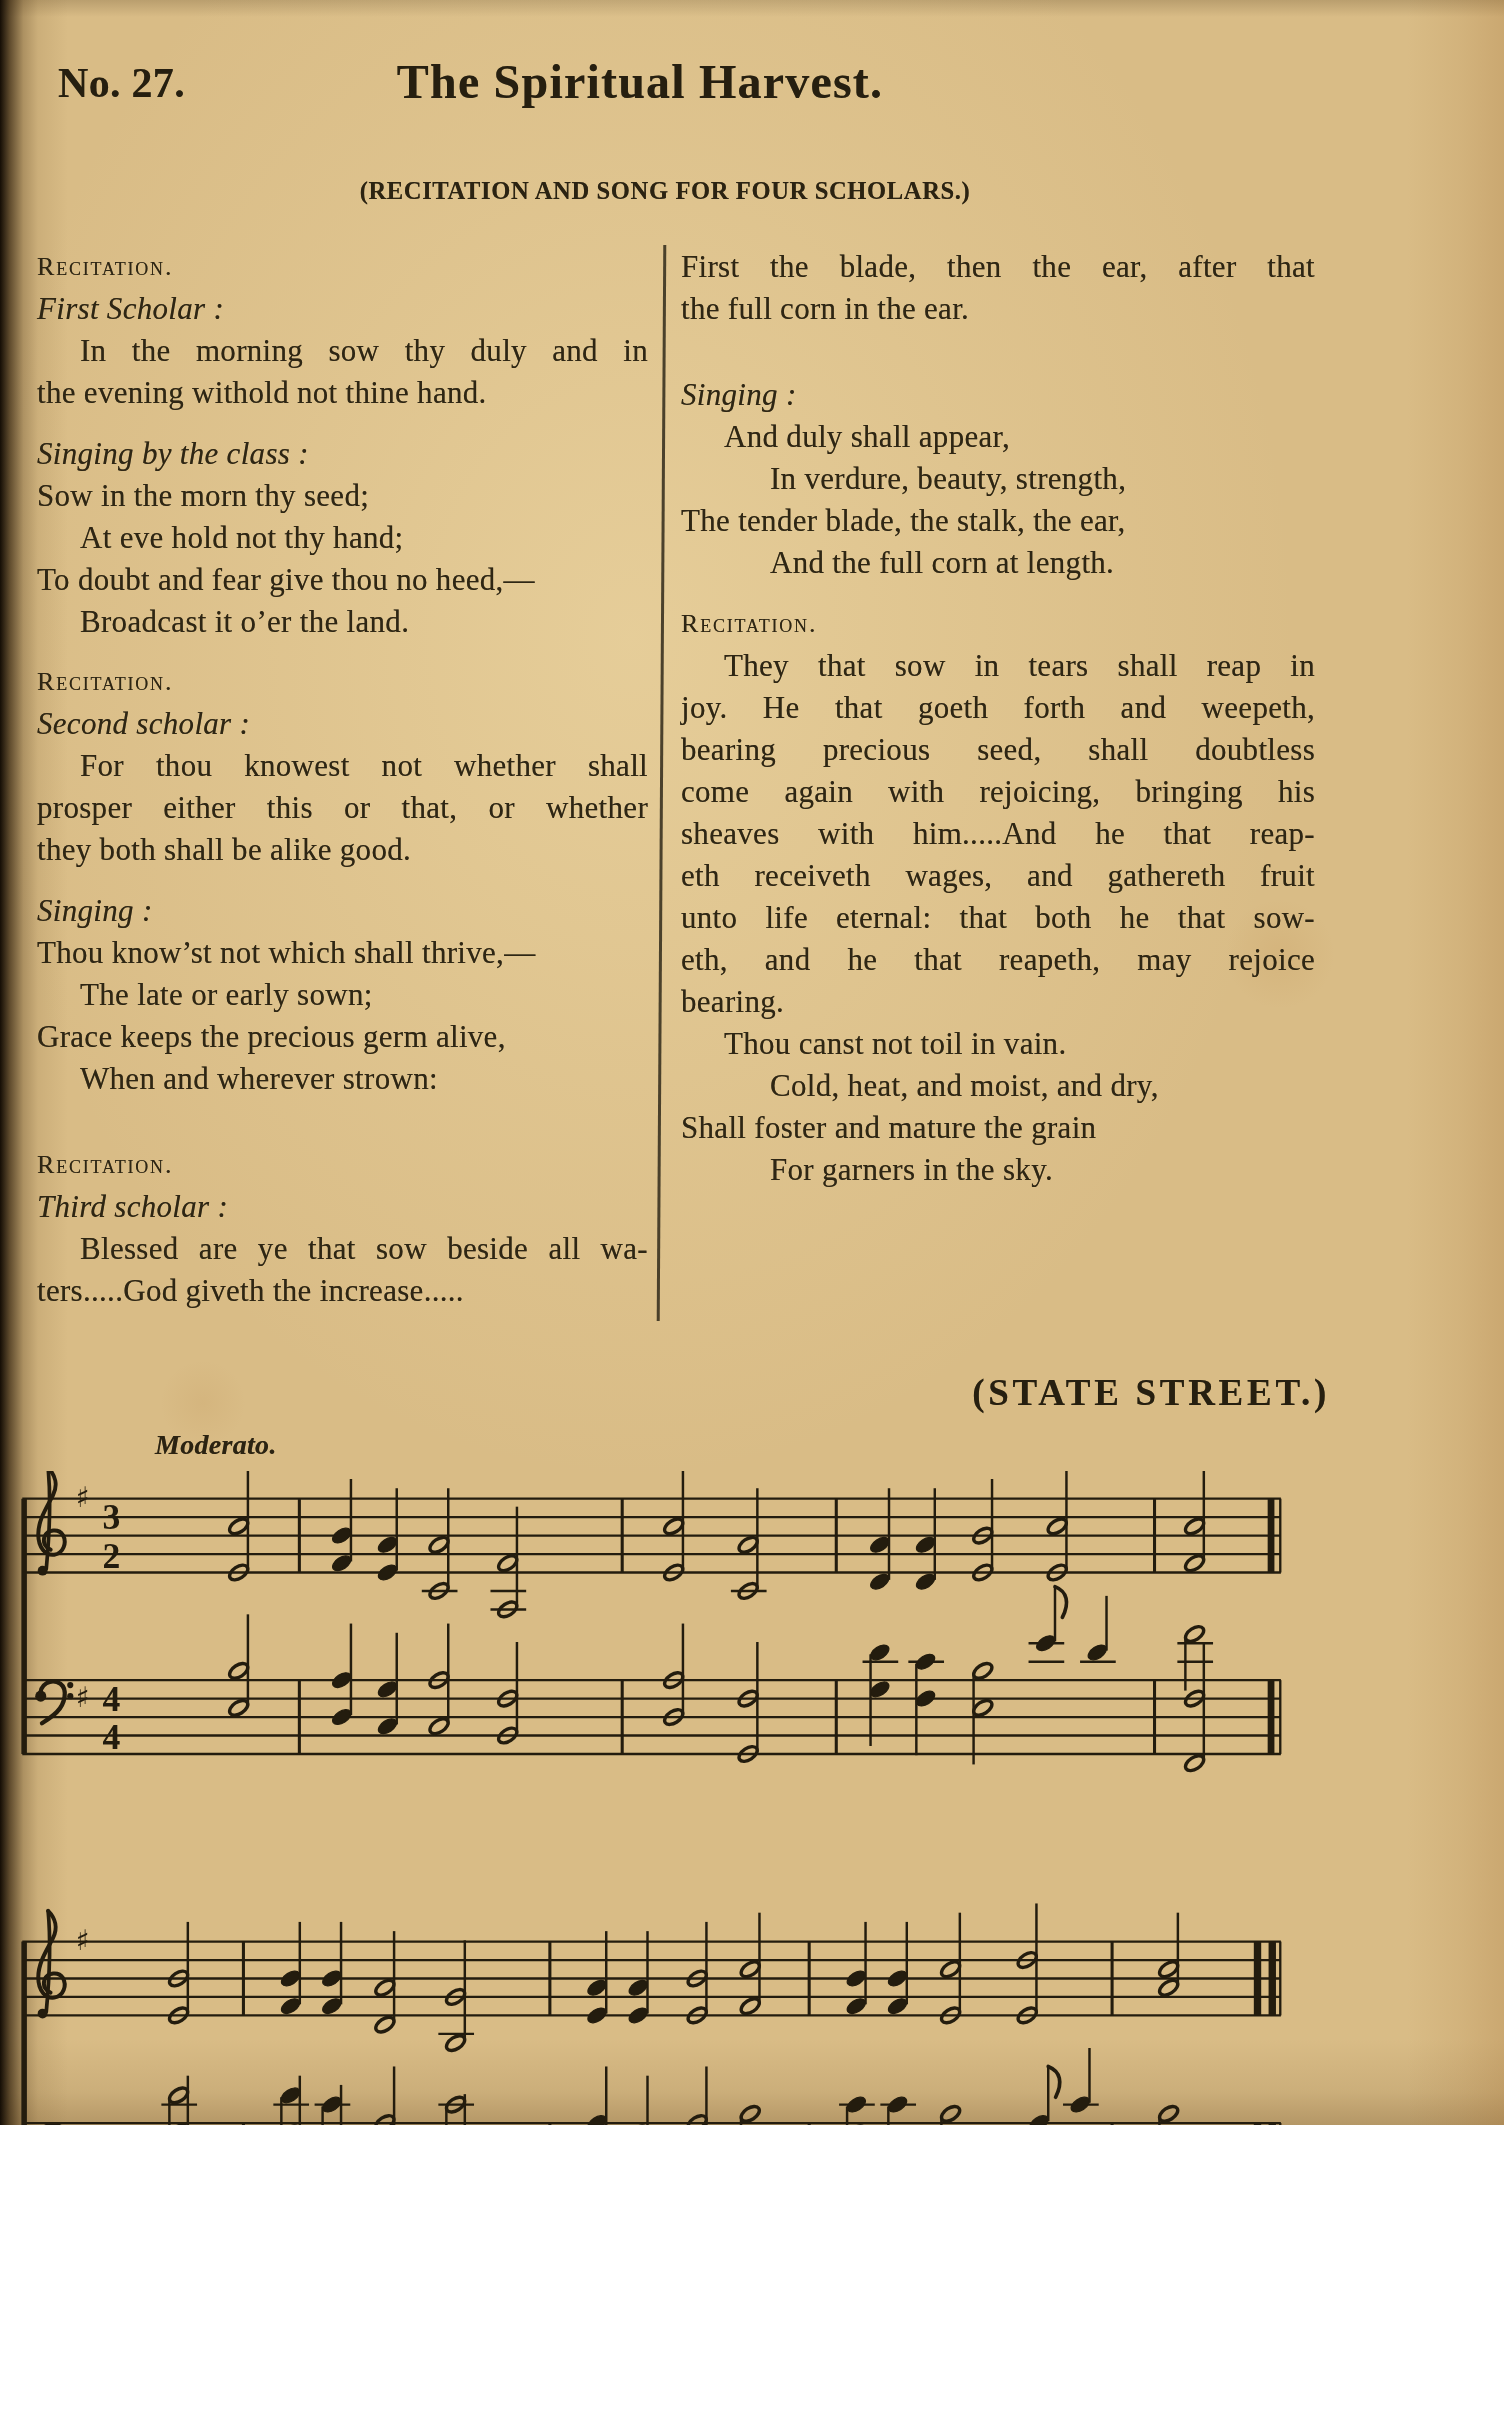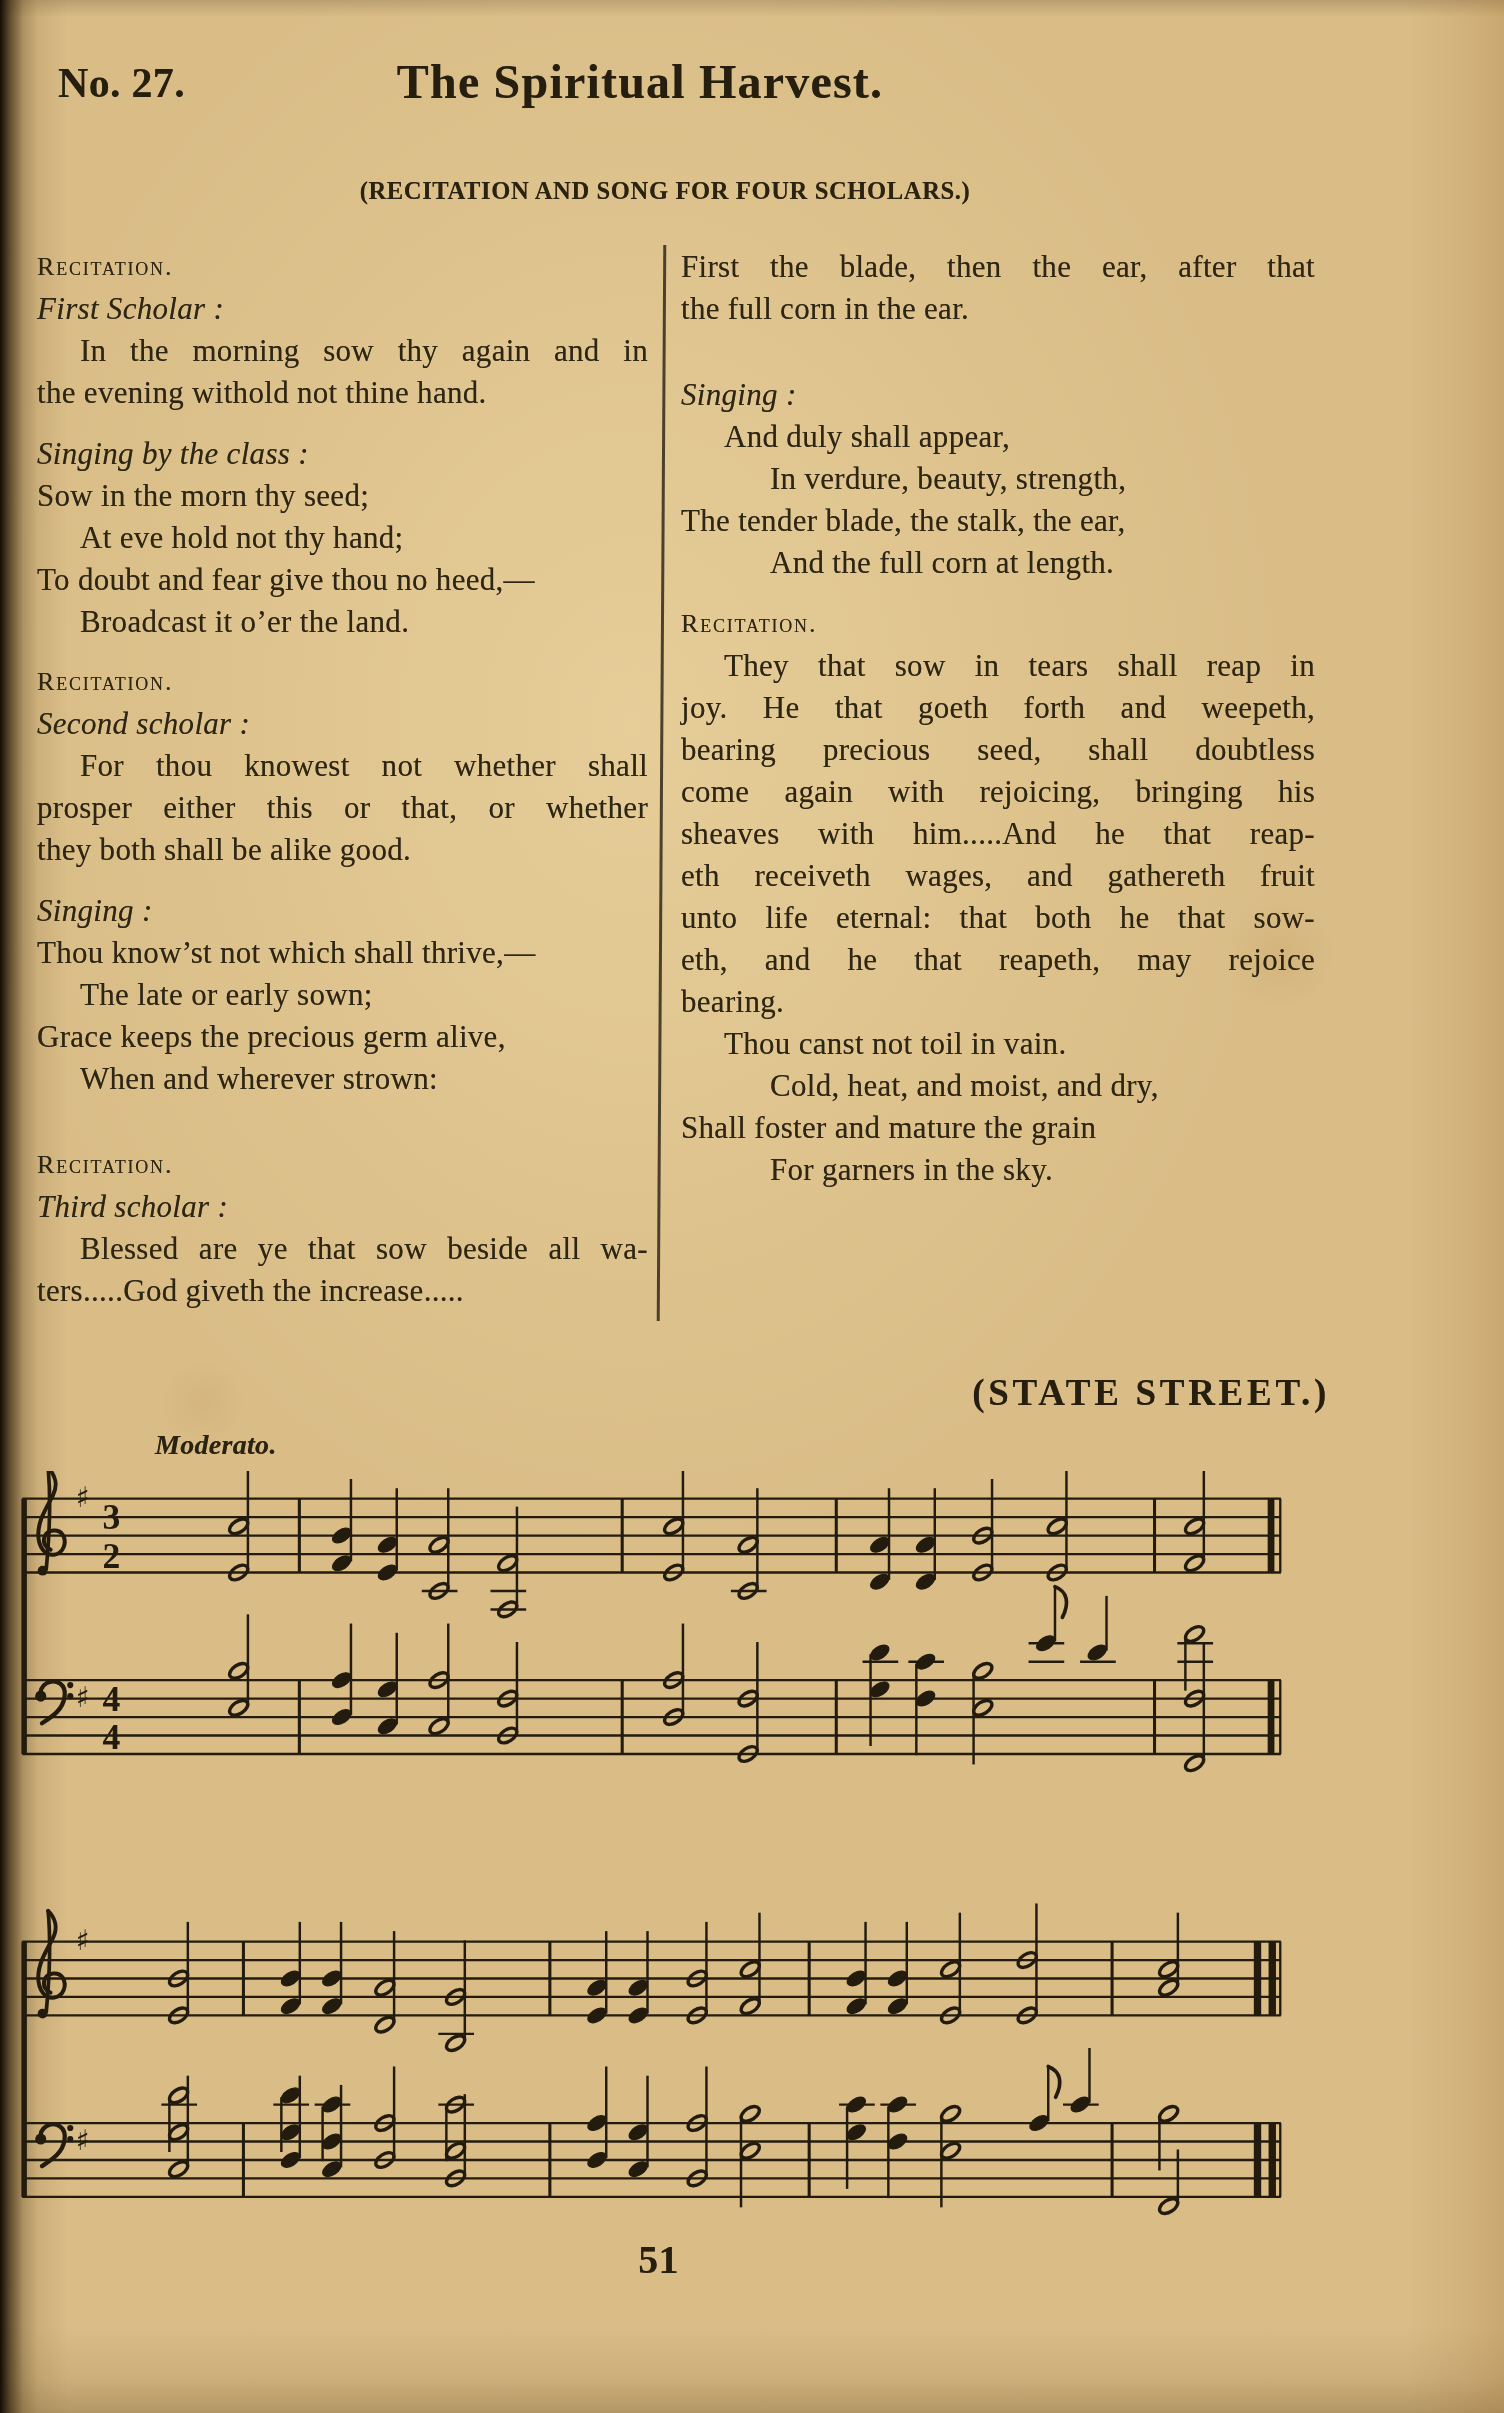--- a/index.html
+++ b/index.html
@@ -1,20 +1,20 @@
 <!DOCTYPE html>
 <html style="font-size:9.8px"><head>
 <meta charset="utf-8">
 <style>
   * { box-sizing: border-box; margin: 0; padding: 0; }
   html,body { width: 1505px; height: 2413px; }
   body { font-family: "Liberation Serif", "DejaVu Serif", serif; }
 
   .page {
-    position: relative; width: 1505px; height: 2413px; overflow: hidden;
+    position: relative; width: 1505px; height: 2125px; overflow: hidden;
     background-color: #d9bc86;
     background-image:
       radial-gradient(ellipse 923px 1170px at 42% 30%, rgba(240,219,168,.55), rgba(240,219,168,0) 72%),
       radial-gradient(circle at 1280px 954px, rgba(170,110,40,.10), rgba(170,110,40,0) 55px),
       radial-gradient(circle at 203px 1403px, rgba(160,100,35,.08), rgba(160,100,35,0) 43px),
       linear-gradient(270deg, rgba(150,95,35,.22) 0, rgba(150,95,35,.10) 43px, rgba(0,0,0,0) 98px),
       linear-gradient(180deg, rgba(60,40,15,.20) 0, rgba(0,0,0,0) 17px),
       linear-gradient(0deg, rgba(85,55,20,.28) 0, rgba(85,55,20,.10) 34px, rgba(0,0,0,0) 86px);
     color: #2e2614;
   }
@@ -79,21 +79,21 @@
 <div class="page">
   <div class="binding-edge"></div>
 
   <div class="header-no txt">No. 27.</div>
   <div class="header-title txt">The Spiritual Harvest.</div>
   <div class="header-subtitle txt">(RECITATION AND SONG FOR FOUR SCHOLARS.)</div>
 
   <div class="col col-left txt" id="col-left">
       <div class="sect-heading">Recitation.</div>
       <div class="scholar-label">First Scholar :</div>
-      <div class="para-line just find">In the morning sow thy again and in</div>
+      <div class="para-line just find">In the morning sow thy duly and in</div>
       <div class="para-line">the evening withold not thine hand.</div>
       <div class="scholar-label gap">Singing by the class :</div>
       <div class="verse-line">Sow in the morn thy seed;</div>
       <div class="verse-line i1">At eve hold not thy hand;</div>
       <div class="verse-line">To doubt and fear give thou no heed,—</div>
       <div class="verse-line i1">Broadcast it o’er the land.</div>
       <div class="sect-heading gap">Recitation.</div>
       <div class="scholar-label">Second scholar :</div>
       <div class="para-line just find">For thou knowest not whether shall</div>
       <div class="para-line just">prosper either this or that, or whether</div>

